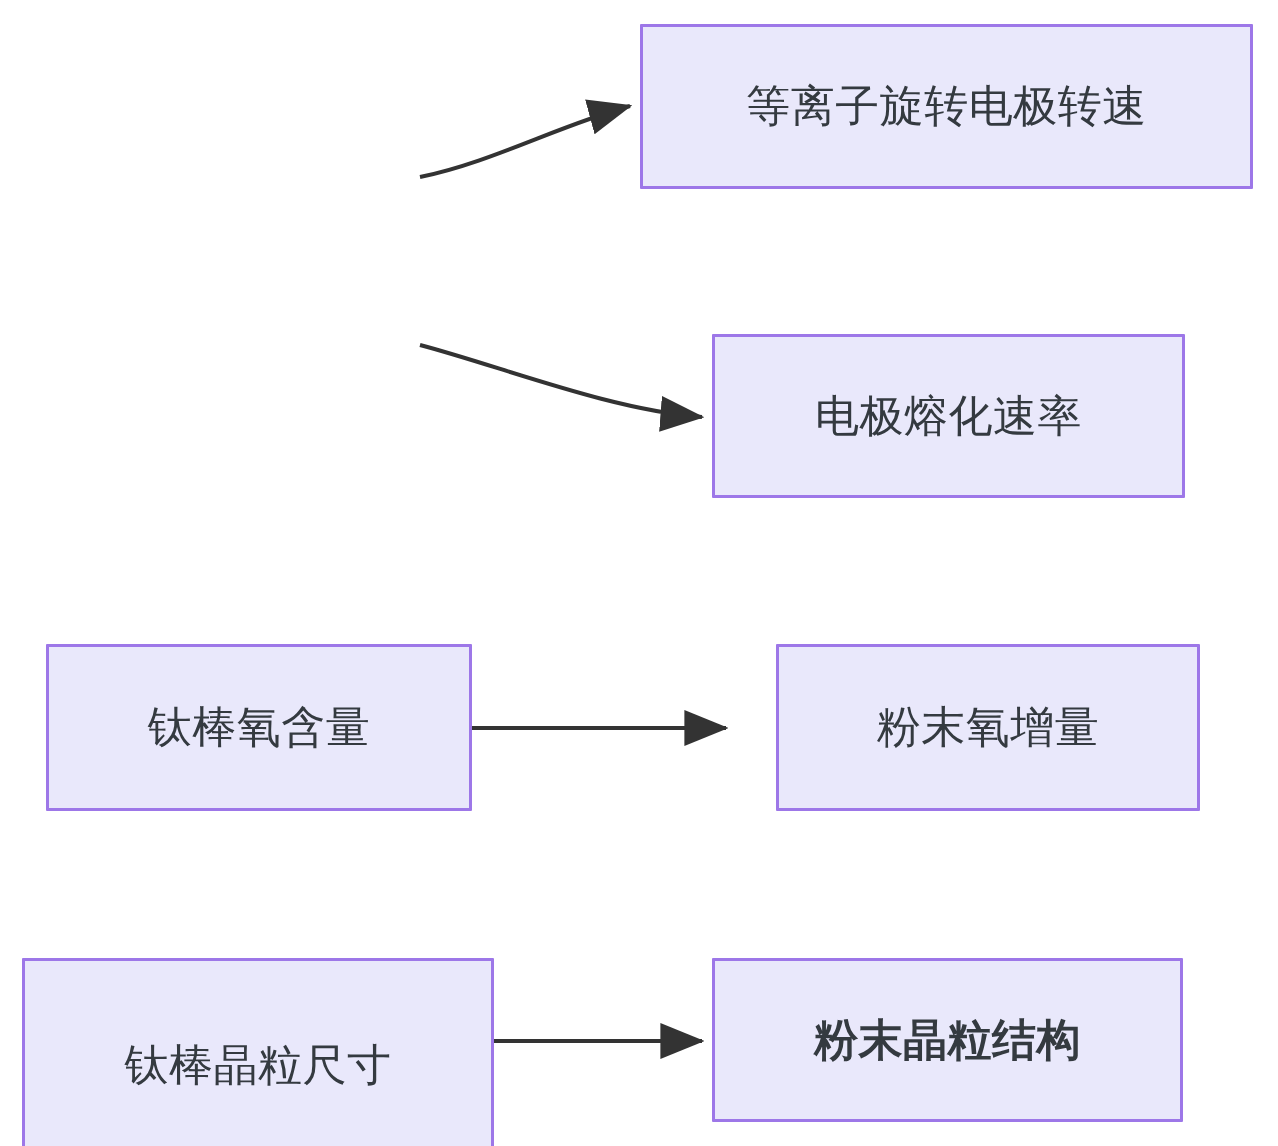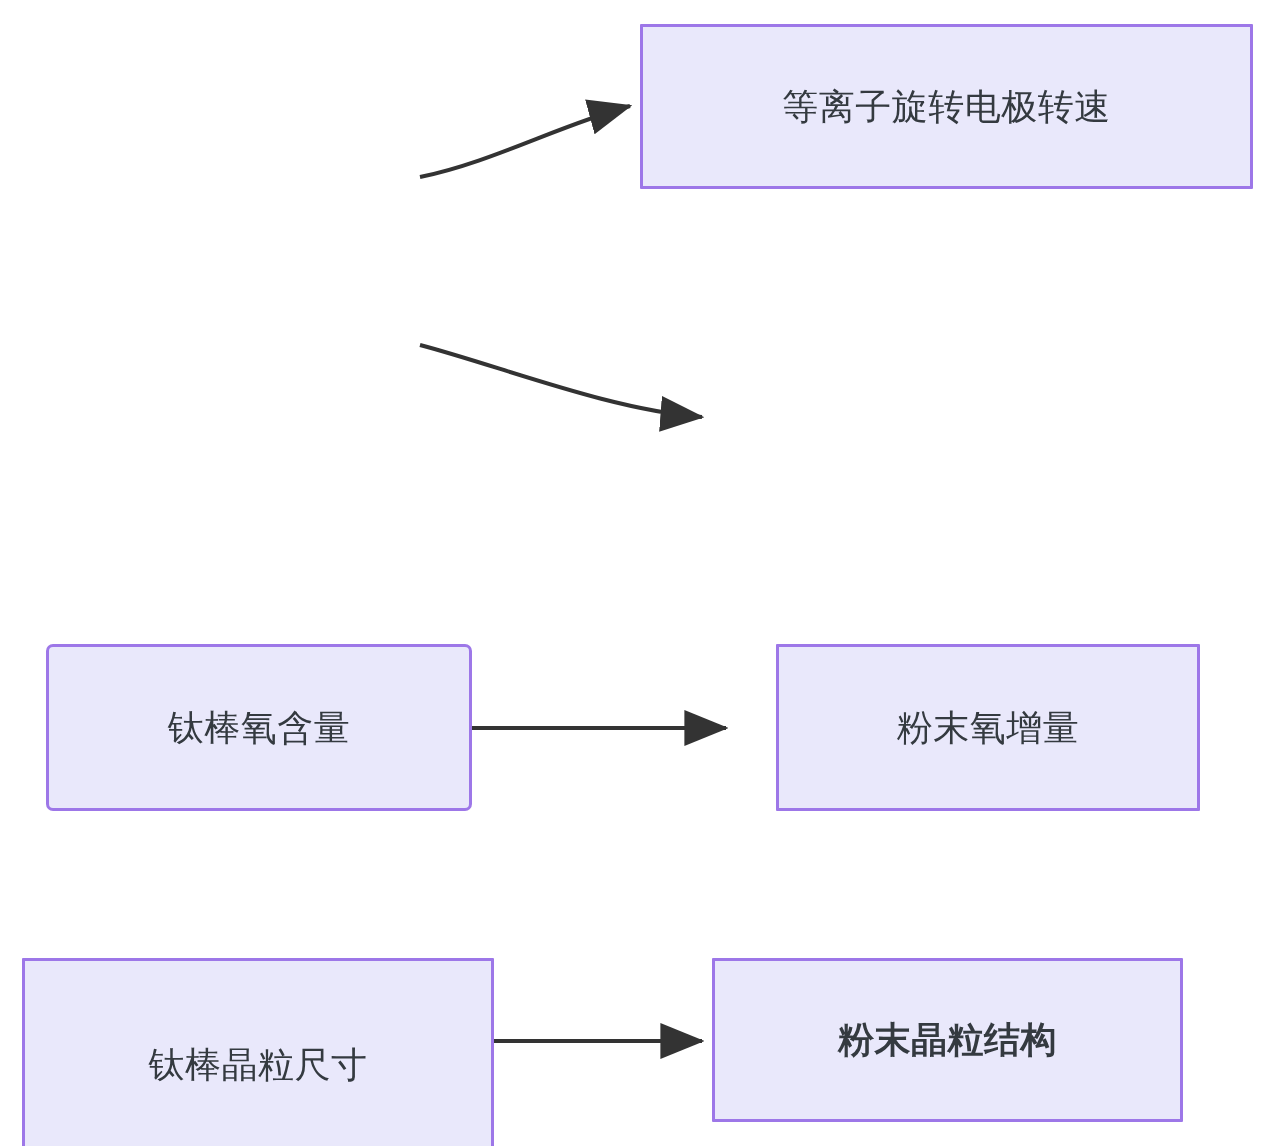--- a/index.html
+++ b/index.html
@@ -34,33 +34,33 @@
     background: #e9e8fb;
     border: 3px solid #9d77e8;
     border-radius: 1px;
     display: flex;
     align-items: center;
     justify-content: center;
     text-align: center;
   }
   .node-label {
     font-family: "Liberation Sans", "DejaVu Sans", sans-serif;
-    font-size: 36px;
+    font-size: 44px;
     line-height: 1.1;
     color: #343a40;
     letter-spacing: 0.5px;
     white-space: nowrap;
     user-select: none;
   }
 
   
   #node-bar-diameter      { left: 70px;  top: 180px;  width: 376px; height: 164px; }
   #node-plasma-speed      { left: 640px; top: 24px;   width: 613px; height: 165px; }
   #node-melt-rate         { left: 712px; top: 334px;  width: 473px; height: 164px; }
-  #node-bar-oxygen        { left: 46px;  top: 644px;  width: 426px; height: 167px; border-radius: 7px; }
+  #node-bar-oxygen        { left: 46px;  top: 644px;  width: 426px; height: 167px; }
   #node-powder-oxygen     { left: 736px; top: 644px;  width: 424px; height: 167px; margin-left: 40px; }
   #node-bar-grain         { left: 22px;  top: 958px;  width: 472px; height: 214px; }
   #node-powder-grain      { left: 712px; top: 958px;  width: 471px; height: 164px; font-weight: bold; }
 </style>
 </head>
 <body>
 
 <div id="canvas">
 
   <svg id="edge-layer" viewBox="0 0 1278 1146" width="1278" height="1146" xmlns="http://www.w3.org/2000/svg">
@@ -77,20 +77,23 @@
     <path id="edge-oxygen-to-powder" d="M 472,728 L 726,728" fill="none" stroke="#333333" stroke-width="4" marker-end="url(#arrowhead)"></path>
 
     <path id="edge-grain-to-powder" d="M 494,1041 L 702,1041" fill="none" stroke="#333333" stroke-width="4" marker-end="url(#arrowhead)"></path>
   </svg>
 
 
   <div class="node" id="node-plasma-speed">
     <span class="node-label">等离子旋转电极转速</span>
   </div>
 
+  <div class="node" id="node-melt-rate">
+    <span class="node-label">电极熔化速率</span>
+  </div>
 
   <div class="node" id="node-bar-oxygen">
     <span class="node-label">钛棒氧含量</span>
   </div>
 
   <div class="node" id="node-powder-oxygen">
     <span class="node-label">粉末氧增量</span>
   </div>
 
   <div class="node" id="node-bar-grain">

